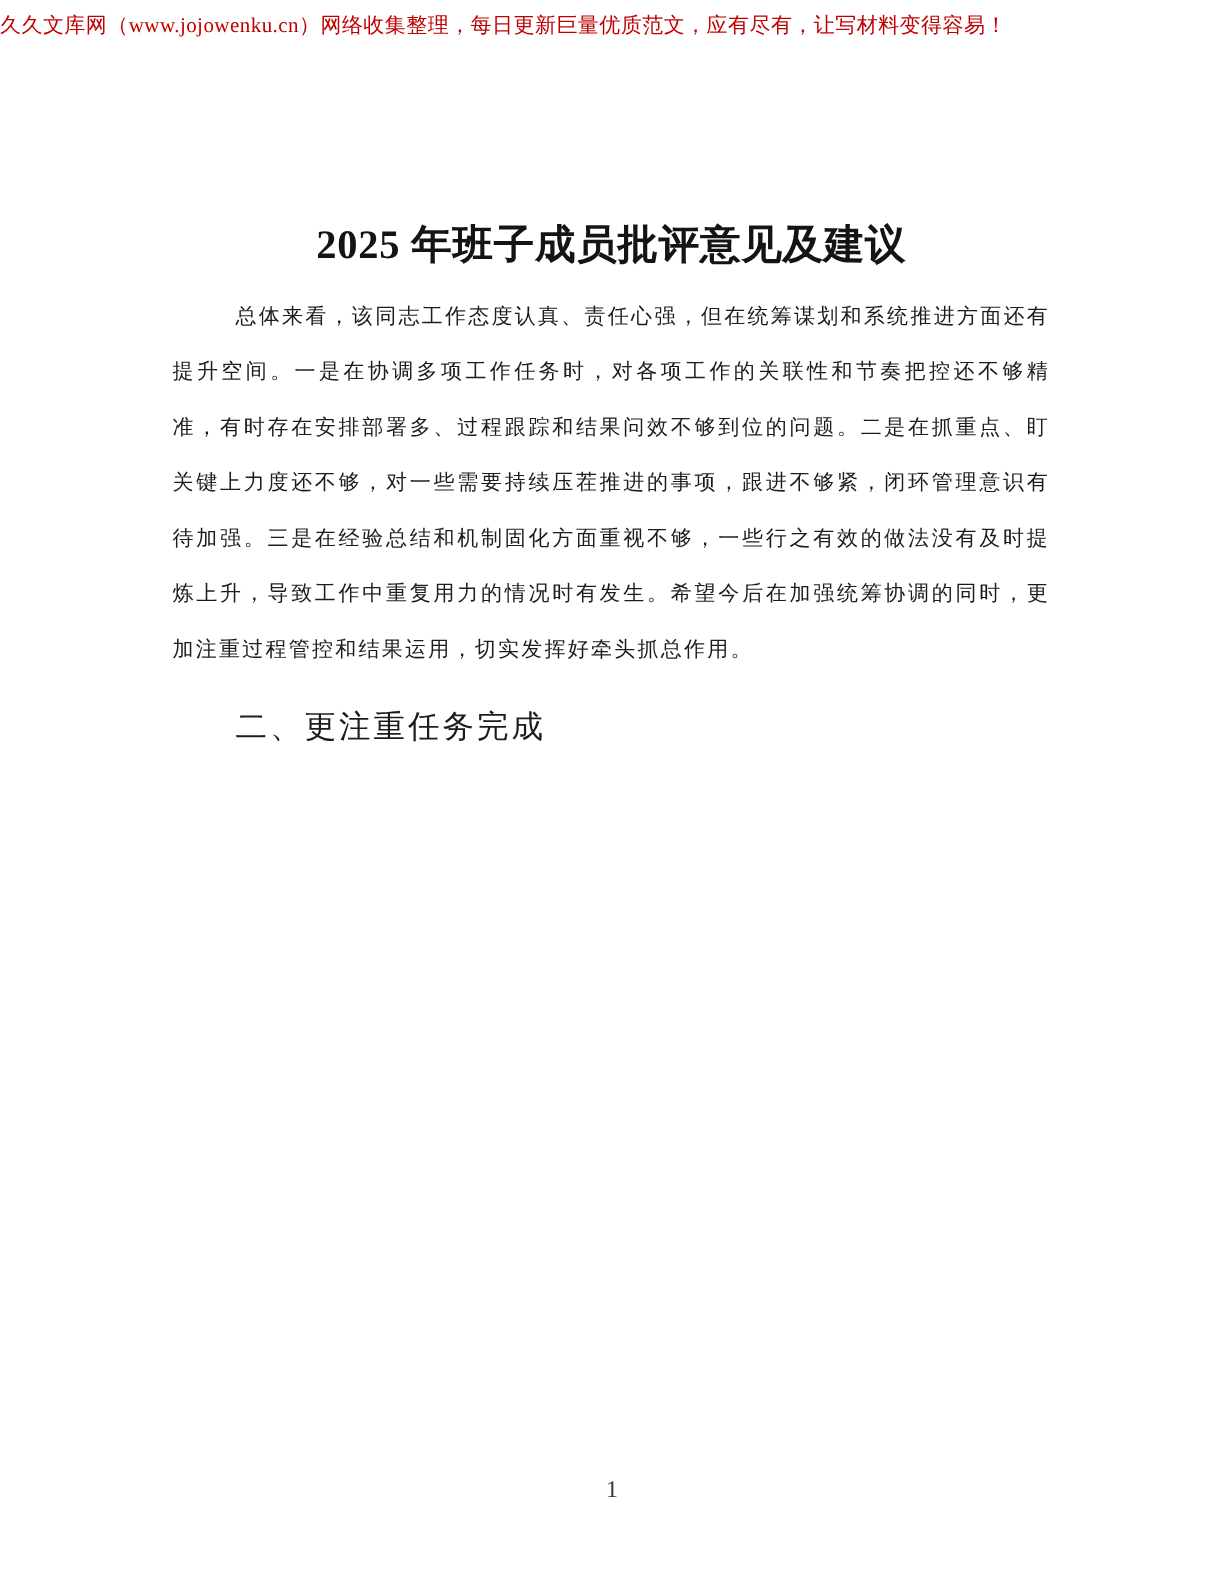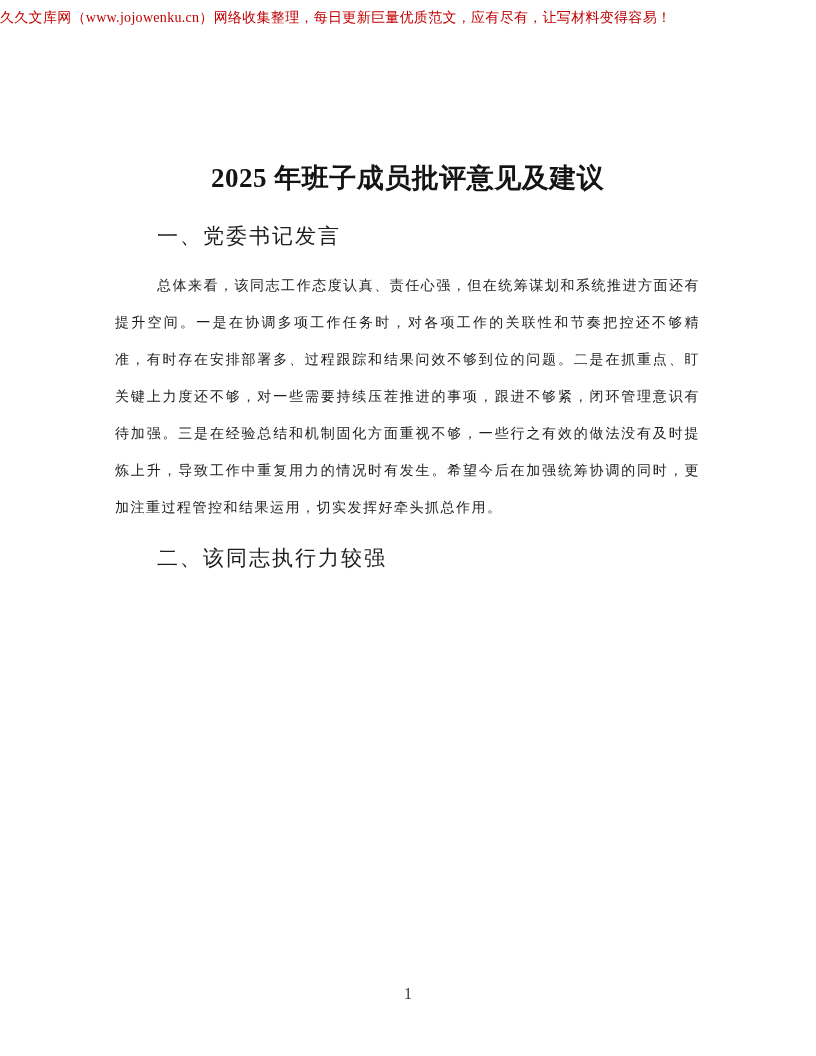--- a/index.html
+++ b/index.html
@@ -30,21 +30,21 @@
     font-size: 14px;
     line-height: 17px;
     letter-spacing: 0.3px;
     color: #c00000;
     white-space: nowrap;
   }
   .content {
     position: absolute;
     left: 115px;
     right: 116px;
-    top: 15px;
+    top: 0;
   }
   .doc-title {
     margin: 146px 0 0 0;
     text-align: center;
     font-size: 27px;
     line-height: 35px;
     font-weight: 700;
     letter-spacing: 0.5px;
     color: #141414;
     white-space: nowrap;
@@ -87,24 +87,23 @@
 <body>
 
 <div class="page">
 
   <div class="page-header">久久文库网（www.jojowenku.cn）网络收集整理，每日更新巨量优质范文，应有尽有，让写材料变得容易！</div>
 
   <div class="content">
 
     <div class="doc-title">2025 年班子成员批评意见及建议</div>
 
-    <div class="sec-heading">一、党委书记发言</div>
 
     <p class="para">总体来看，该同志工作态度认真、责任心强，但在统筹谋划和系统推进方面还有提升空间。一是在协调多项工作任务时，对各项工作的关联性和节奏把控还不够精准，有时存在安排部署多、过程跟踪和结果问效不够到位的问题。二是在抓重点、盯关键上力度还不够，对一些需要持续压茬推进的事项，跟进不够紧，闭环管理意识有待加强。三是在经验总结和机制固化方面重视不够，一些行之有效的做法没有及时提炼上升，导致工作中重复用力的情况时有发生。希望今后在加强统筹协调的同时，更加注重过程管控和结果运用，切实发挥好牵头抓总作用。</p>
 
-    <div class="sec-heading second">二、该同志执行力较强</div>
+    <div class="sec-heading second">二、更注重任务完成</div>
 
 
   </div>
 
   <div class="page-number">1</div>
 
 </div>
 
 </body></html>

